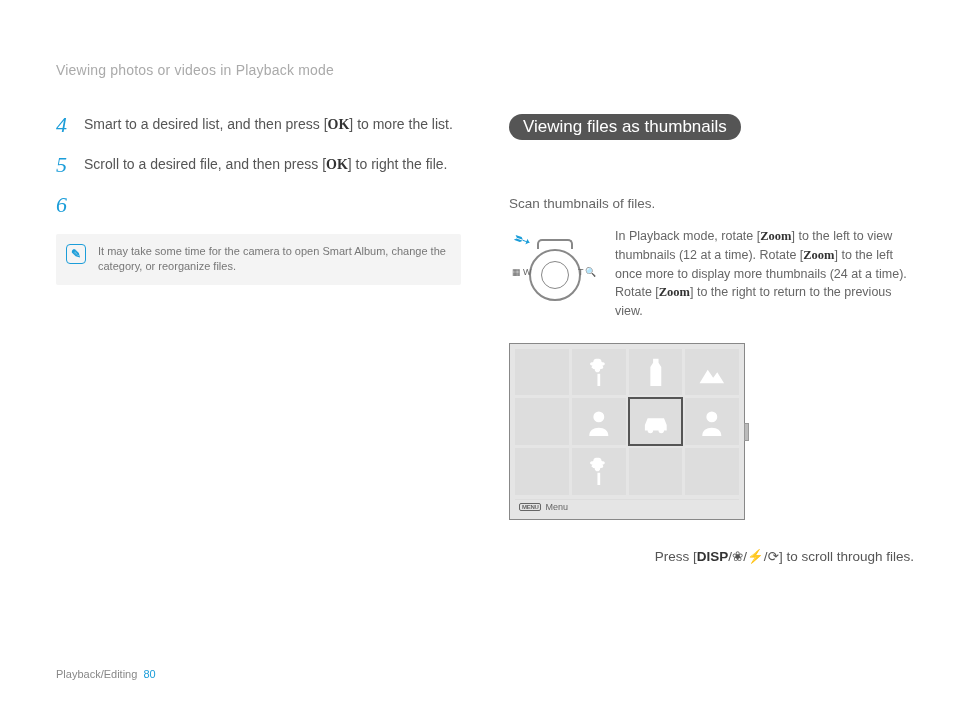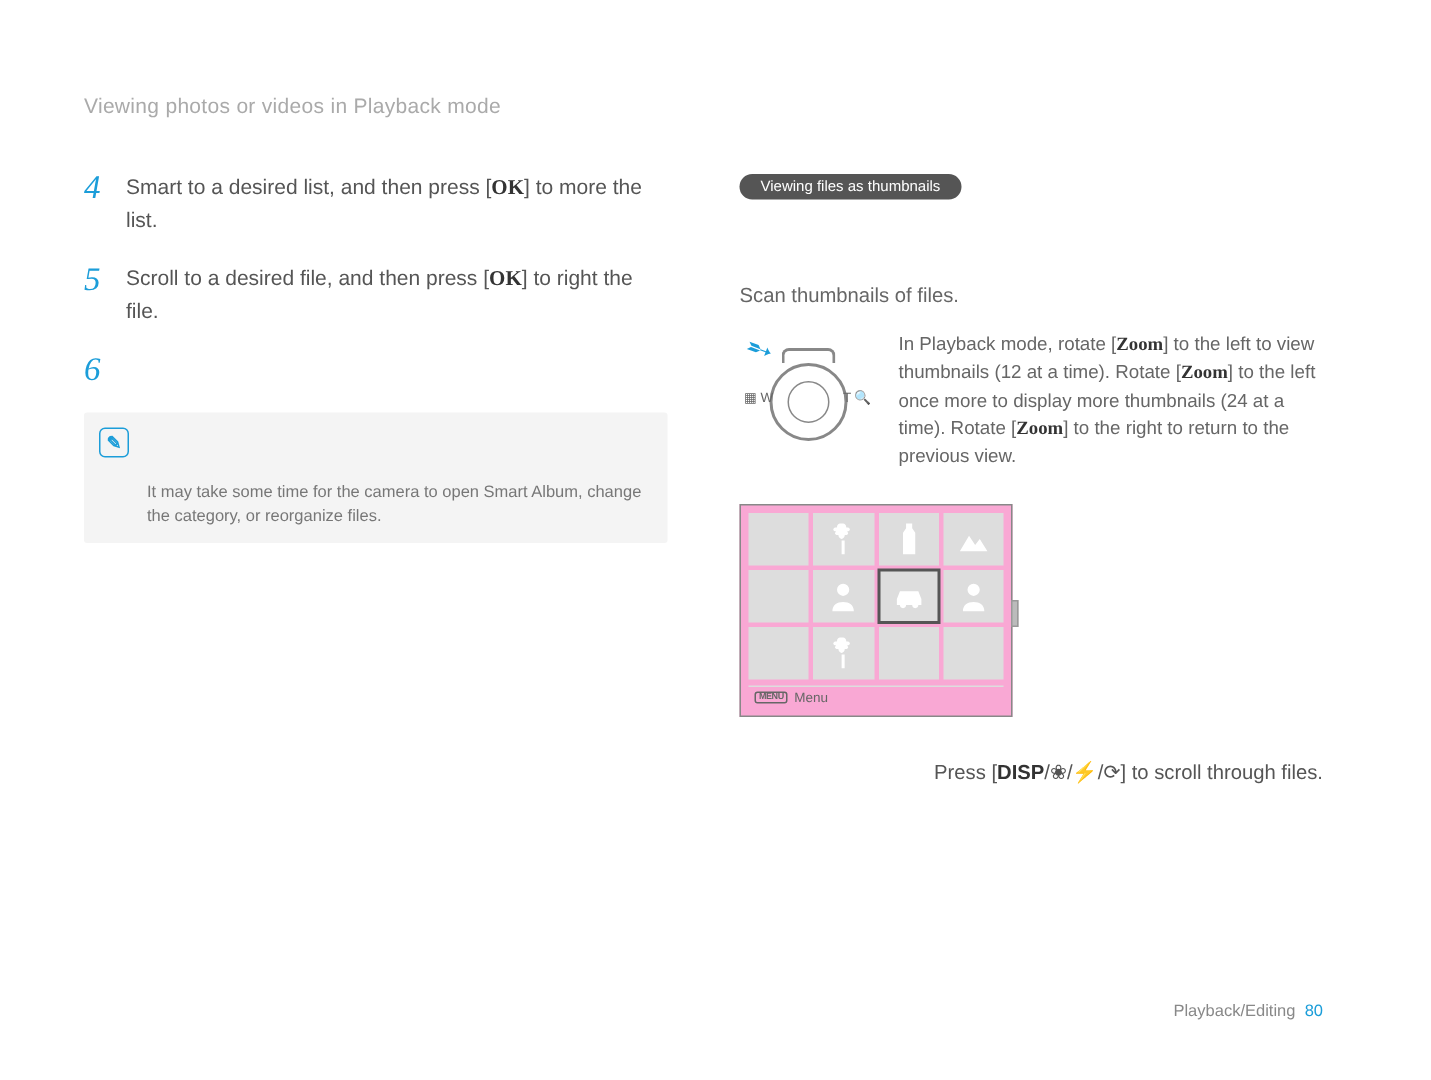--- a/index.html
+++ b/index.html
@@ -5,21 +5,21 @@
   * { box-sizing: border-box; margin: 0; padding: 0; }
   body {
     width: 954px;
     height: 720px;
     font-family: Arial, Helvetica, sans-serif;
     color: #555;
     position: relative;
     background: #fff;
   }
   .page {
-    padding: 62px 72px 40px 56px;
+    padding: 62px 40px 40px 56px;
     display: flex;
     flex-direction: column;
     height: 100%;
   }
   .page-header {
     font-size: 14px;
     color: #aaa;
     font-weight: 300;
     margin-bottom: 36px;
     letter-spacing: 0.2px;
@@ -75,29 +75,28 @@
     align-items: center;
     justify-content: center;
     flex-shrink: 0;
     font-weight: bold;
     font-size: 12px;
   }
   .note-text {
     font-size: 11px;
     color: #777;
     line-height: 1.4;
-    margin-top: 36px;
   }
   .pill {
     display: inline-block;
     background: #555;
     color: #fff;
     border-radius: 999px;
     padding: 3px 14px;
-    font-size: 10px;
+    font-size: 17px;
     font-weight: 400;
     margin-bottom: 8px;
   }
   .subtext {
     font-size: 13.5px;
     color: #666;
     margin-bottom: 16px;
     font-weight: 300;
     margin-top: 48px;
   }
@@ -164,24 +163,24 @@
   }
   .label-t {
     position: absolute;
     right: 2px;
     top: 40px;
     font-size: 9px;
     color: #666;
   }
   .thumb-screen {
     border: 1.2px solid #888;
-    width: 182px;
+    width: 236px;
     padding: 5px;
     position: relative;
-    background: #f9a8d4;
+    background: #e5e5e5;
   }
   .thumb-grid {
     display: grid;
     grid-template-columns: repeat(4, 1fr);
     gap: 3px;
   }
   .thumb {
     background: #ddd;
     aspect-ratio: 1.15;
     display: flex;
@@ -225,21 +224,21 @@
   }
   .bottom-line {
     font-size: 13.5px;
     color: #555;
     margin-top: 28px;
     font-weight: 300;
     text-align: right;
   }
   .disp { font-weight: 700; color: #333; }
   .footer {
-    text-align: right;
+    text-align: left;
     font-size: 11px;
     color: #888;
     padding-top: 20px;
   }
   .footer .pg { color: #1b9dd9; }
   .sym { font-family: "Segoe UI Symbol", Arial, sans-serif; }
 </style>
 </head>
 <body>
 

